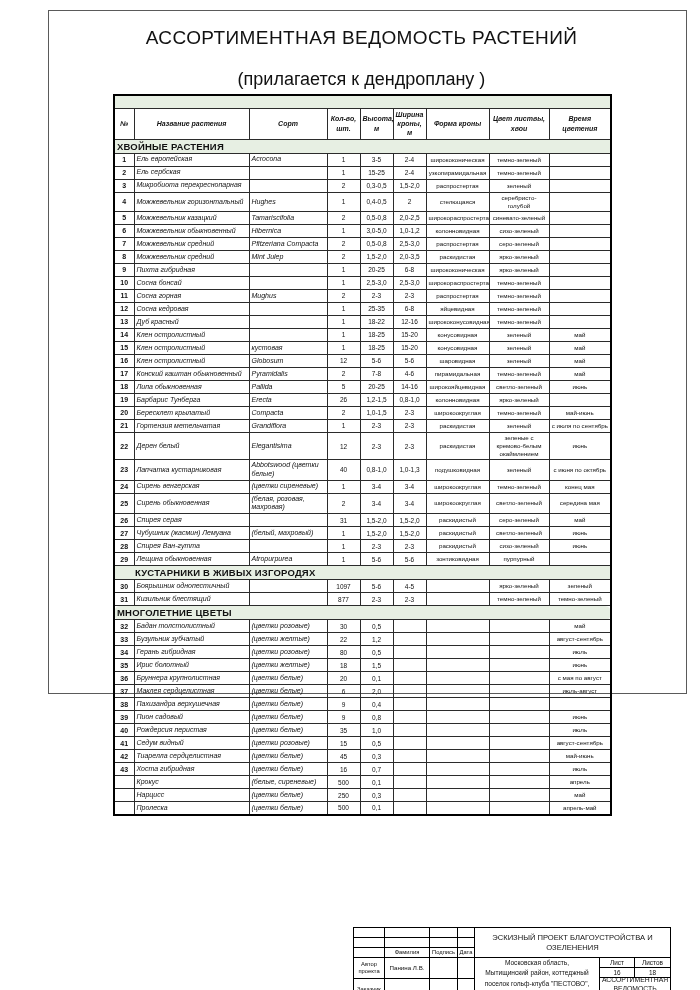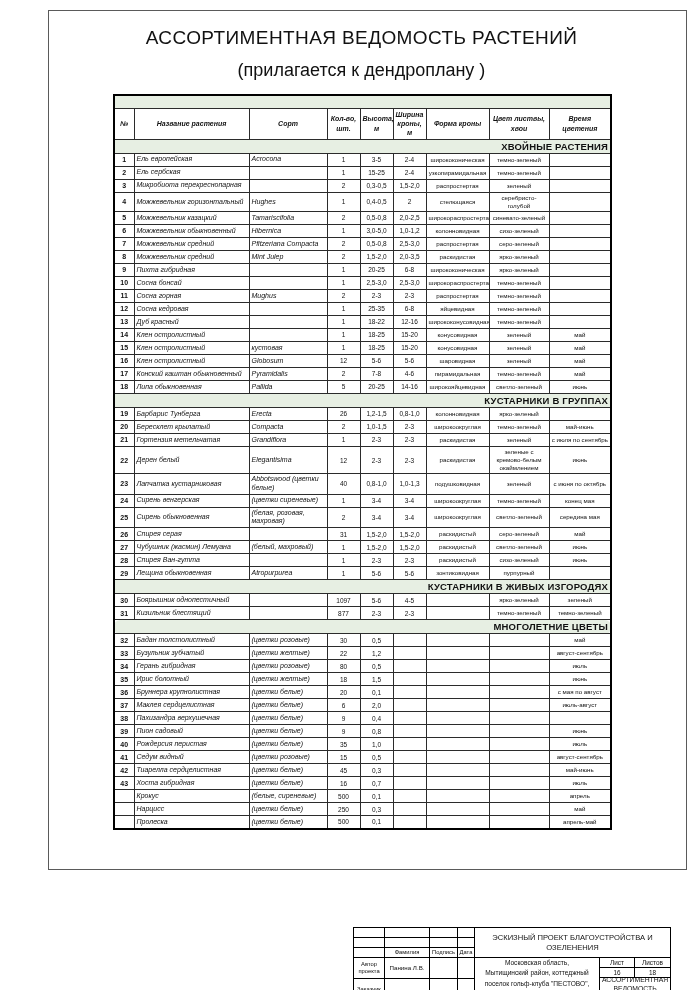--- a/index.html
+++ b/index.html
@@ -1,44 +1,44 @@
 <!DOCTYPE html>
 <html><head>
 <meta charset="utf-8">
 <style>
   html,body{margin:0;padding:0;}
   body{
     width:700px;height:990px;background:#ffffff;position:relative;
     font-family:"Liberation Sans",sans-serif;color:#111;
   }
   .frame{
-    position:absolute;left:48px;top:10px;width:639px;height:860px;
+    position:absolute;left:48px;top:10px;width:639px;height:684px;
     border:1.5px solid #5a5a5a;box-sizing:border-box;background:#fff;
   }
   
   .doc-title{position:absolute;left:64px;top:16px;width:497px;text-align:center;}
   .doc-title .l1{font-size:19px;letter-spacing:.4px;}
-  .doc-title .l2{font-size:18px;margin-top:11px;}
+  .doc-title .l2{font-size:18px;margin-top:20px;}
   
   table.plants{
     position:absolute;left:64px;top:83px;width:497px;
     border-collapse:collapse;table-layout:fixed;border:2px solid #000;
   }
   table.plants td,table.plants th{
     border:1px solid #2b2b2b;box-sizing:border-box;overflow:hidden;
     padding:1px 2px;height:13px;vertical-align:middle;
   }
   td.strip{height:9px;background:#e7efe3;padding:0;}
   th.hd{
     height:37px;font-size:7px;font-style:italic;font-weight:bold;
     text-align:center;line-height:1.35;padding:1px;
   }
   td.band{
     height:14px;background:#e7efe3;font-weight:bold;font-size:9.5px;
-    text-align:right;padding:0;letter-spacing:.2px;margin-top:23px;
+    text-align:left;padding:0;letter-spacing:.2px;margin-top:23px;
   }
   td.c0{font-weight:bold;text-align:center;font-size:7px;}
   td.c1,td.c2{font-style:italic;text-align:left;font-size:7px;padding:1px 3px;line-height:1.25;}
   td.c3,td.c4,td.c5{text-align:center;font-size:6.5px;}
   td.c6,td.c7,td.c8{text-align:center;font-size:6.2px;line-height:1.3;}
   
   .stamp{
     position:absolute;left:304px;top:896px;width:316px;height:71px;
     border:1px solid #000;box-sizing:content-box;background:#fff;margin-top:20px;
   }
@@ -287,23 +287,20 @@
           <td class="c1">Липа обыкновенная</td>
           <td class="c2">Pallida</td>
           <td class="c3">5</td>
           <td class="c4">20-25</td>
           <td class="c5">14-16</td>
           <td class="c6">широкояйцевидная</td>
           <td class="c7">светло-зеленый</td>
           <td class="c8">июнь</td>
         </tr>
         <tr>
-          <td class="band" colspan="9" style="background: rgb(231, 239, 227);">КУСТАРНИКИ В ГРУППАХ</td>
-        </tr>
-        <tr>
           <td class="c0">19</td>
           <td class="c1">Барбарис Тунберга</td>
           <td class="c2">Erecta</td>
           <td class="c3">26</td>
           <td class="c4">1,2-1,5</td>
           <td class="c5">0,8-1,0</td>
           <td class="c6">колонновидная</td>
           <td class="c7">ярко-зеленый</td>
           <td class="c8"></td>
         </tr>

